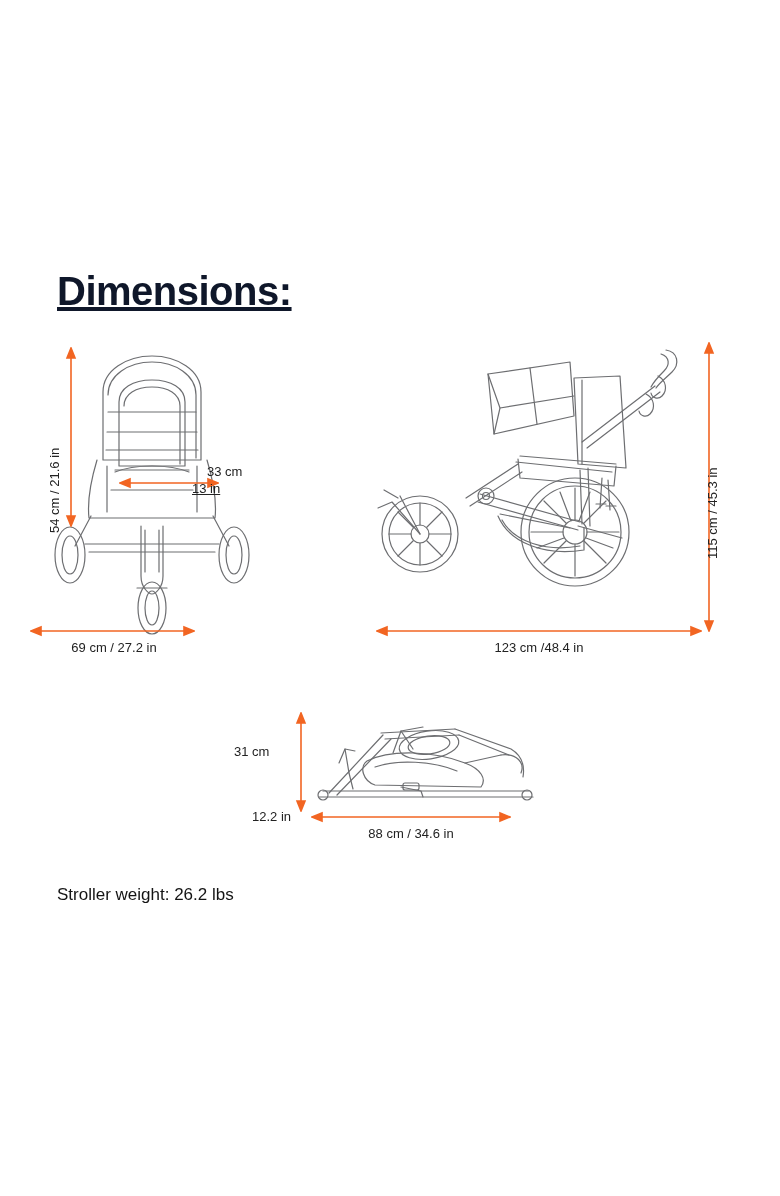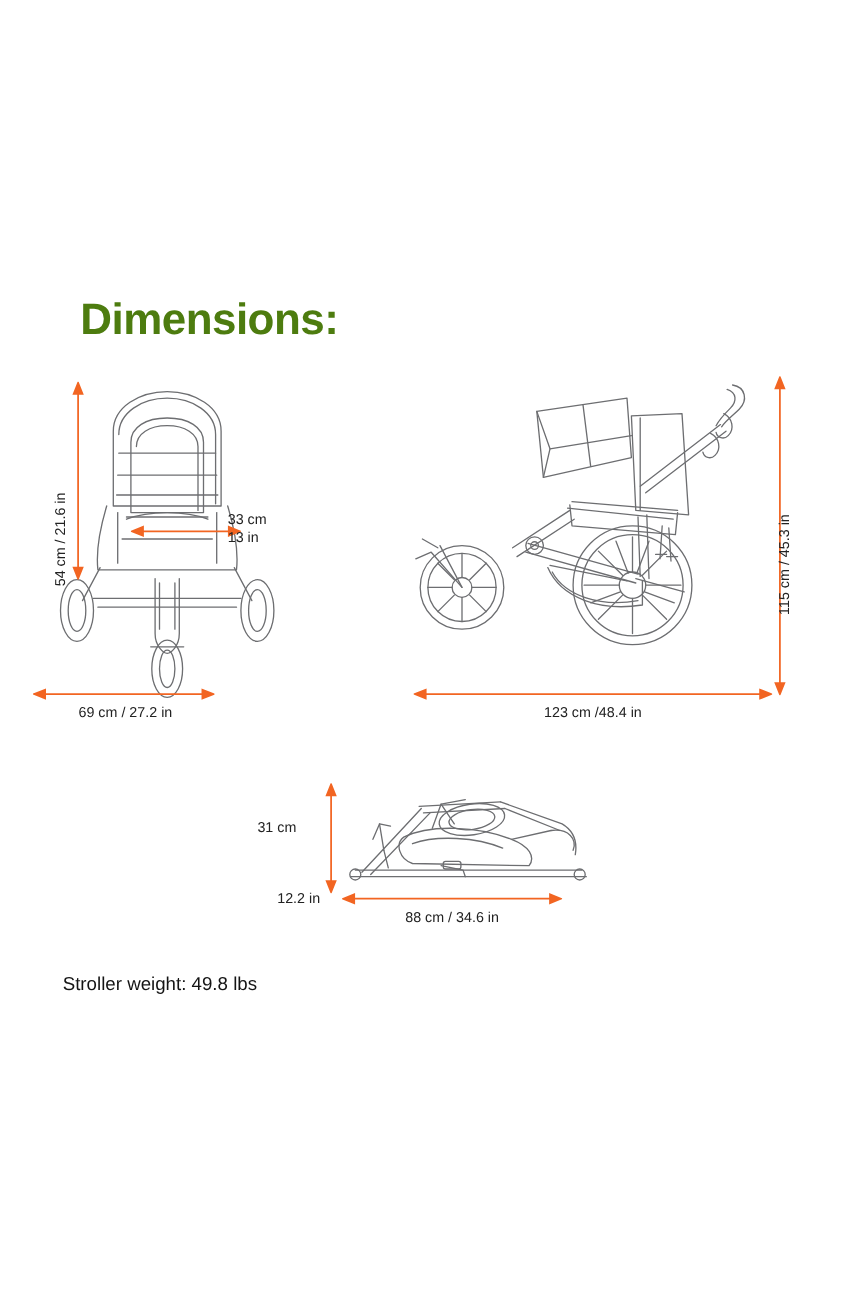--- a/index.html
+++ b/index.html
@@ -15,26 +15,27 @@
     color: #1a1a1a;
     overflow: hidden;
   }
   .page {
     position: absolute;
     inset: 0;
     background: #ffffff;
   }
   .title {
     position: absolute;
-    left: 73px;
+    left: 57px;
     top: 242px;
     font-size: 40px;
     font-weight: bold;
     letter-spacing: -0.5px;
-    color: #4d7c0f;
+    color: #0f172a;
+    text-decoration: underline;
   }
   .diagram-area {
     position: absolute;
     left: 0;
     top: 320px;
     width: 780px;
     height: 530px;
   }
   .footer {
     position: absolute;
@@ -121,21 +122,21 @@
     <div class="dim-label vert" style="left:62px; top:198px;">54 cm / 21.6 in</div>
 
     <svg width="100" height="14" viewBox="0 0 100 14" style="position:absolute; left:119px; top:156px;">
       <g stroke="#f26522" stroke-width="1.6" fill="#f26522">
         <line x1="8" y1="7" x2="92" y2="7"></line>
         <polygon points="1,7 11,3 11,11"></polygon>
         <polygon points="99,7 89,3 89,11"></polygon>
       </g>
     </svg>
     <div class="dim-label" style="left:207px; top:464px; top:144px;">33 cm</div>
-    <div class="dim-label" style="left:207px; top:161px;">13 in</div>
+    <div class="dim-label" style="left:192px; top:161px;text-decoration:underline;">13 in</div>
 
     <svg width="165" height="14" viewBox="0 0 165 14" style="position:absolute; left:30px; top:304px;">
       <g stroke="#f26522" stroke-width="1.6" fill="#f26522">
         <line x1="8" y1="7" x2="157" y2="7"></line>
         <polygon points="1,7 11,3 11,11"></polygon>
         <polygon points="164,7 154,3 154,11"></polygon>
       </g>
     </svg>
     <div class="dim-label center" style="left:49px; top:320px; width:130px;text-align:center;">69 cm / 27.2 in</div>
 
@@ -272,16 +273,16 @@
         <line x1="8" y1="7" x2="192" y2="7"></line>
         <polygon points="1,7 11,3 11,11"></polygon>
         <polygon points="199,7 189,3 189,11"></polygon>
       </g>
     </svg>
     <div class="dim-label center" style="left:326px; top:506px; width:170px;">88 cm / 34.6 in</div>
 
   </div>
 
   <div class="footer">
-    <div>Stroller weight: 49.8 lbs</div>
+    <div>Stroller weight: 26.2 lbs</div>
   </div>
 
 </div>
 
 </body></html>

